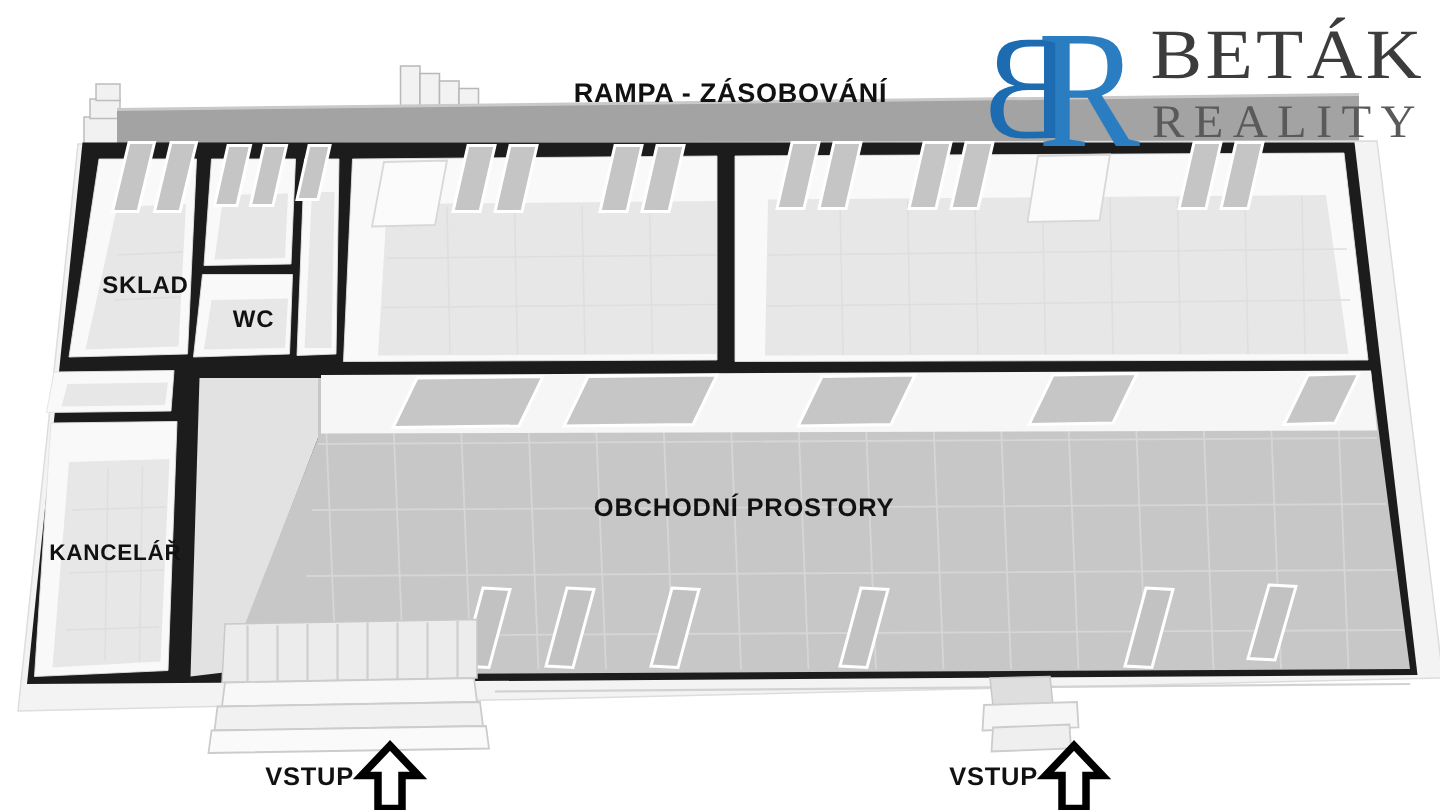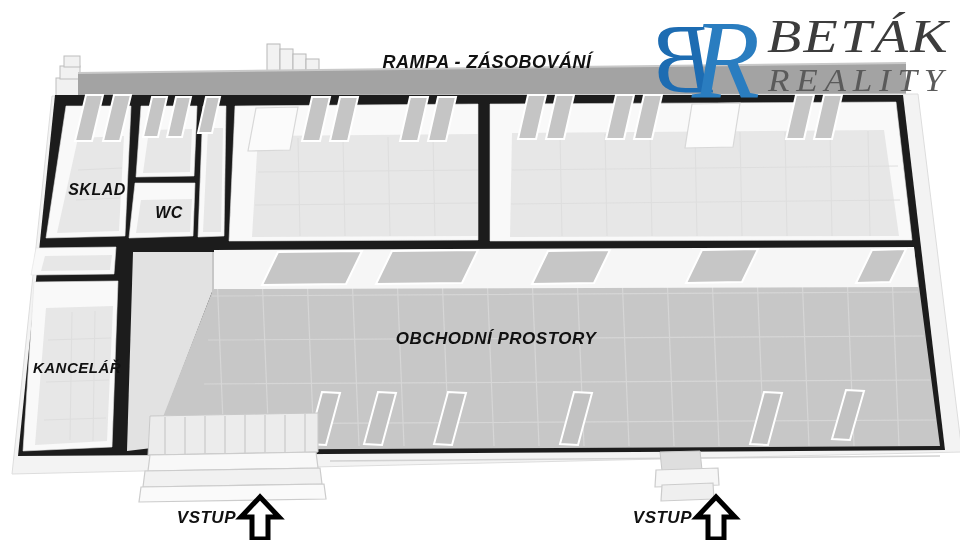--- a/index.html
+++ b/index.html
@@ -1,17 +1,17 @@
 <!DOCTYPE html>
 <html><head>
 <meta charset="utf-8">
 <style>
   html,body{margin:0;padding:0;background:#fff;}
   .stage{position:relative;width:960px;height:540px;background:#ffffff;overflow:hidden;
-         font-family:"Liberation Sans", sans-serif;font-style:italic;}
+         font-family:"Liberation Sans", sans-serif;}
   svg{position:absolute;inset:0;display:block;}
   .wall-face{fill:#f9f9f9;stroke:#e2e2e2;stroke-width:.6;}
   .room-floor{fill:#e7e7e7;}
   .grid{stroke:#d6d6d6;stroke-width:1.2;fill:none;}
   .grid-light{stroke:#dedede;stroke-width:1;fill:none;}
   .glass{fill:#c5c5c5;stroke:#ffffff;stroke-width:2;}
   .doorpanel{fill:#fbfbfb;stroke:#d8d8d8;stroke-width:1.2;}
   .opening{fill:#c6c6c6;stroke:#ffffff;stroke-width:2;}
   .fin{fill:#c2c2c2;stroke:#ffffff;stroke-width:2;}
   .step{stroke:#cccccc;stroke-width:1.2;}

